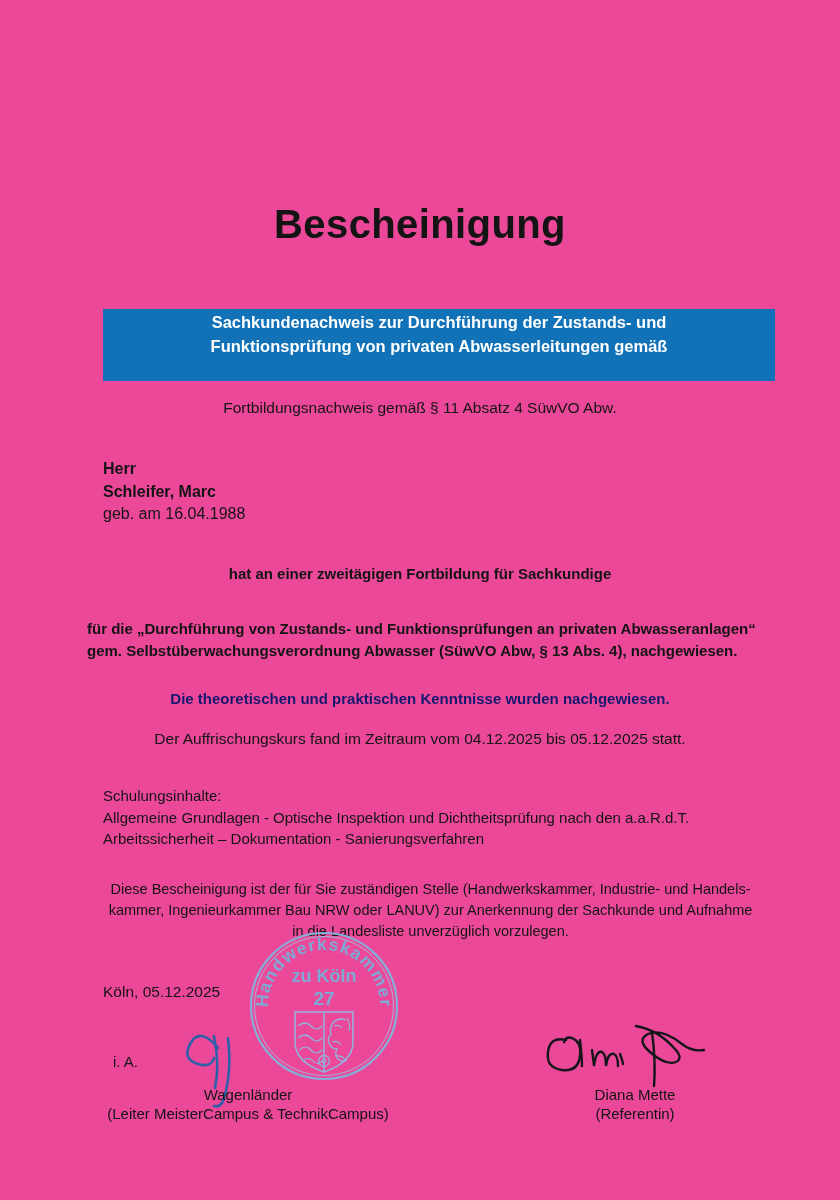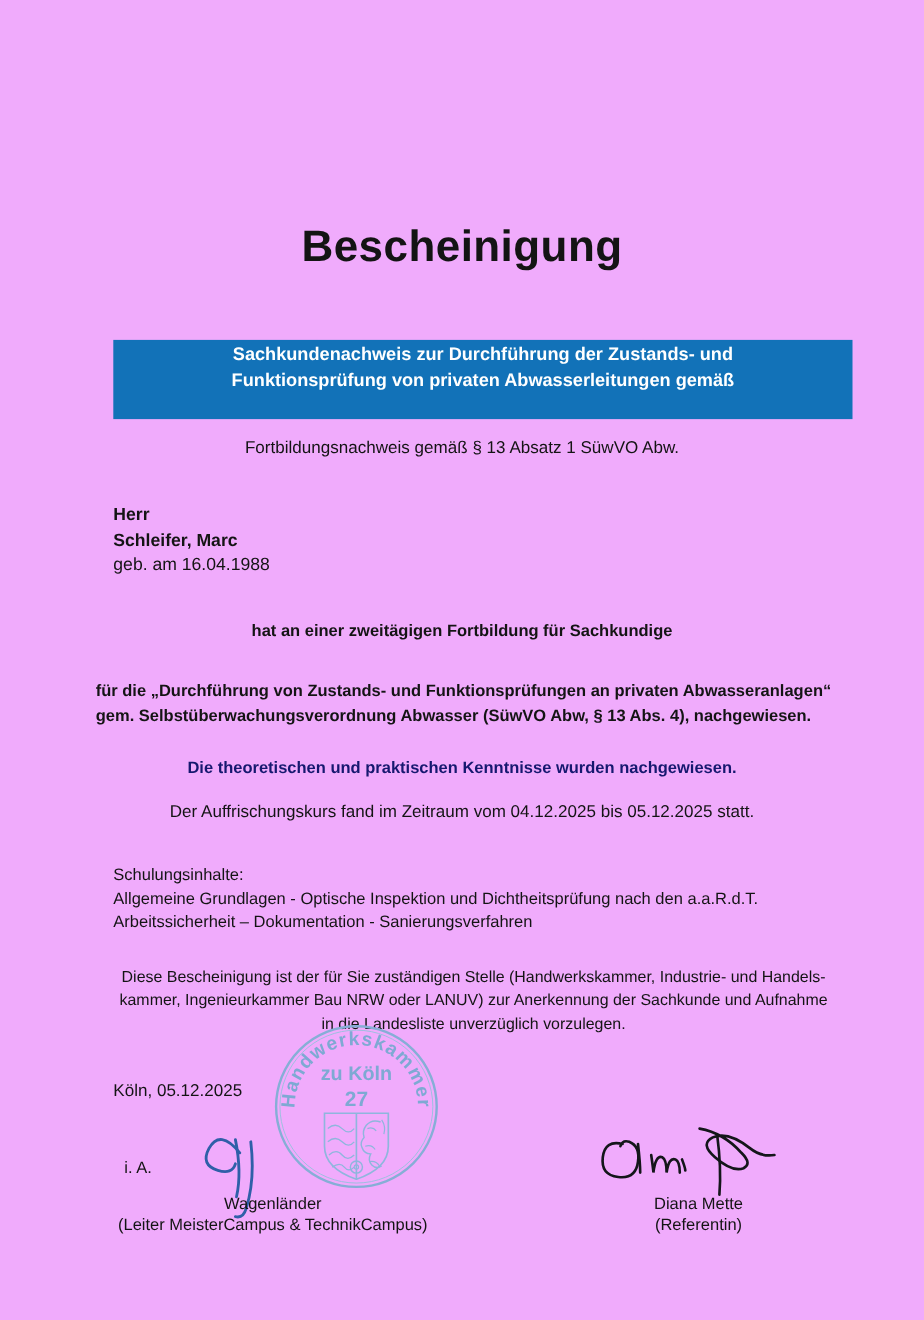--- a/index.html
+++ b/index.html
@@ -10,21 +10,21 @@
   }
   body {
     font-family: "Liberation Sans", sans-serif;
     color: #111111;
   }
   #page {
     position: relative;
     width: 840px;
     height: 1200px;
     margin: 0 auto;
-    background: #f0abfc;
+    background: #ec4899;
     overflow: hidden;
   }
 
   
   .doc-title {
     position: absolute;
     left: 0;
     top: 202px;
     width: 840px;
     text-align: center;
@@ -164,21 +164,21 @@
 
 <div id="page">
 
   <div class="doc-title">Bescheinigung</div>
 
   <div class="banner">
     <span class="bline">Sachkundenachweis zur Durchführung der Zustands- und</span>
     <span class="bline">Funktionsprüfung von privaten Abwasserleitungen gemäß</span>
   </div>
 
-  <div class="tx center-line sub-note">Fortbildungsnachweis gemäß § 13 Absatz 1 SüwVO Abw.</div>
+  <div class="tx center-line sub-note">Fortbildungsnachweis gemäß § 11 Absatz 4 SüwVO Abw.</div>
 
   <div class="tx recipient">
     <span class="b">Herr</span>
     <span class="b">Schleifer, Marc</span>
     <span class="n">geb. am 16.04.1988</span>
   </div>
 
   <div class="tx center-line claim">hat an einer zweitägigen Fortbildung für Sachkundige</div>
 
   <div class="tx para para-purpose">

